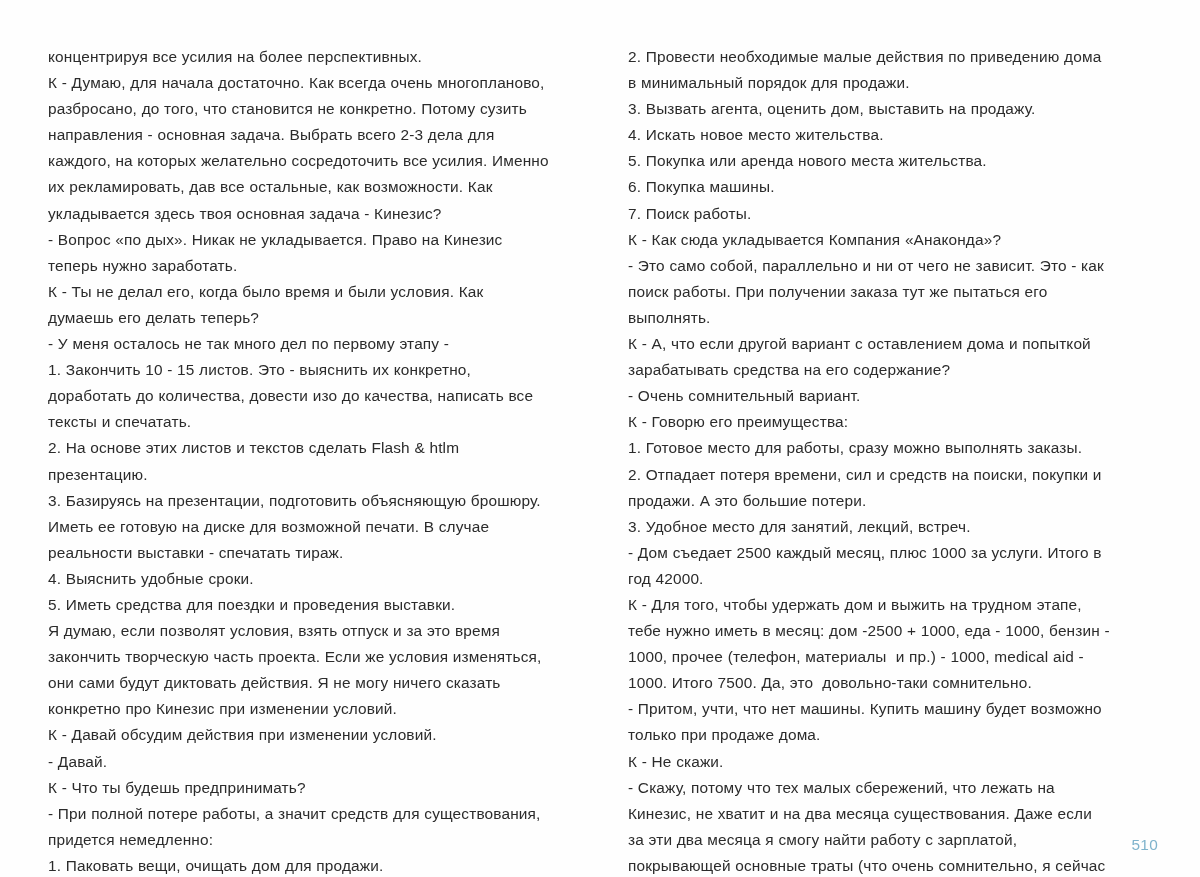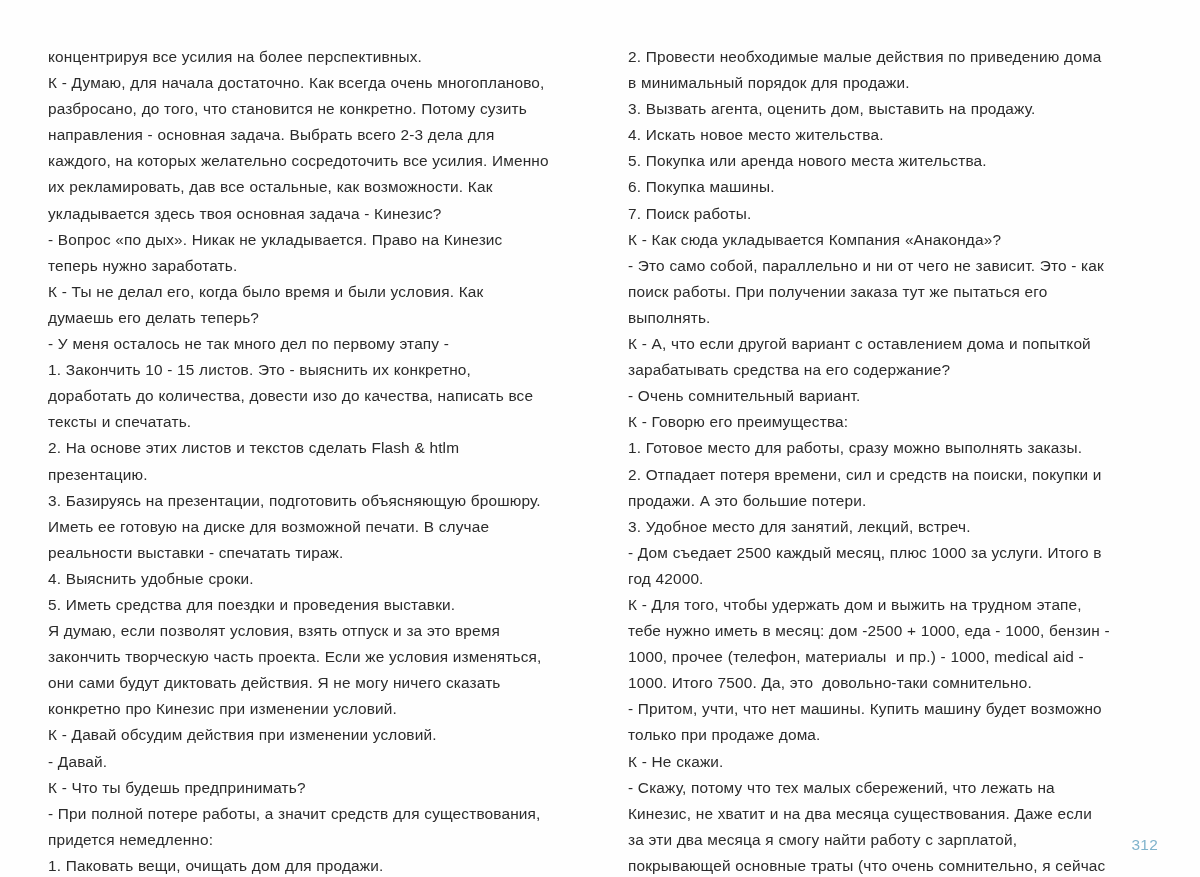--- a/index.html
+++ b/index.html
@@ -106,15 +106,15 @@
 3. Удобное место для занятий, лекций, встреч.
 - Дом съедает 2500 каждый месяц, плюс 1000 за услуги. Итого в год 42000.
 К - Для того, чтобы удержать дом и выжить на трудном этапе, тебе нужно иметь в месяц: дом -2500 + 1000, еда - 1000, бензин - 1000, прочее (телефон, материалы  и пр.) - 1000, medical aid - 1000. Итого 7500. Да, это  довольно-таки сомнительно.
 - Притом, учти, что нет машины. Купить машину будет возможно только при продаже дома.
 К - Не скажи.
 - Скажу, потому что тех малых сбережений, что лежать на Кинезис, не хватит и на два месяца существования. Даже если за эти два месяца я смогу найти работу с зарплатой, покрывающей основные траты (что очень сомнительно, я сейчас не имею такой зарплаты),</p>
     </div>
 
   </div>
 
-  <div class="page-number">312</div>
+  <div class="page-number">510</div>
 
 </div>
 
 </body></html>

